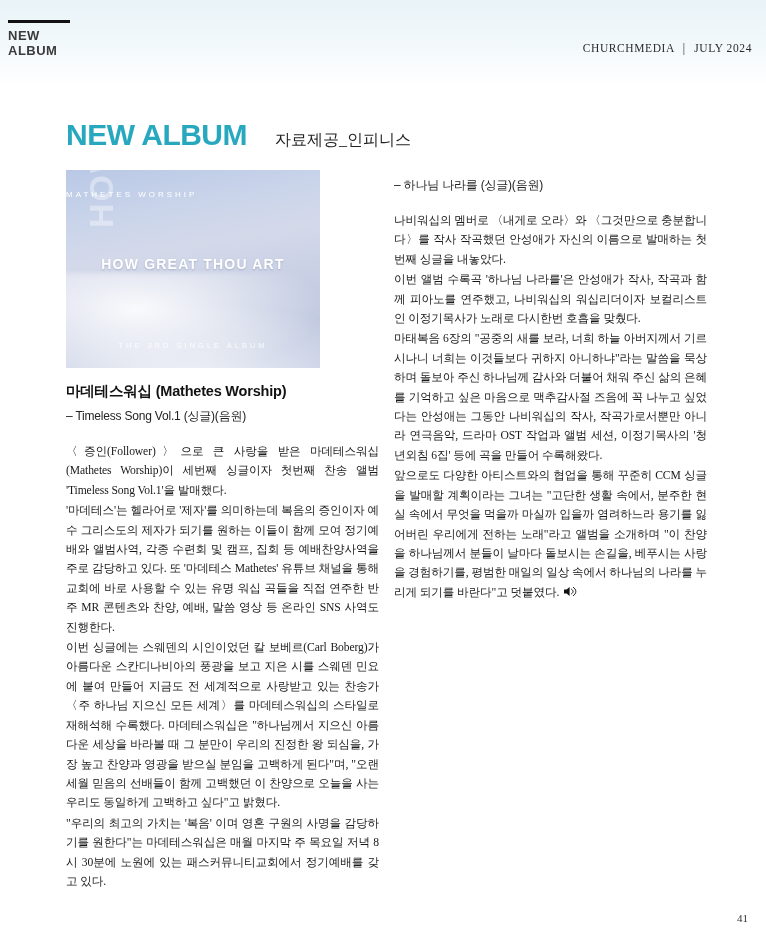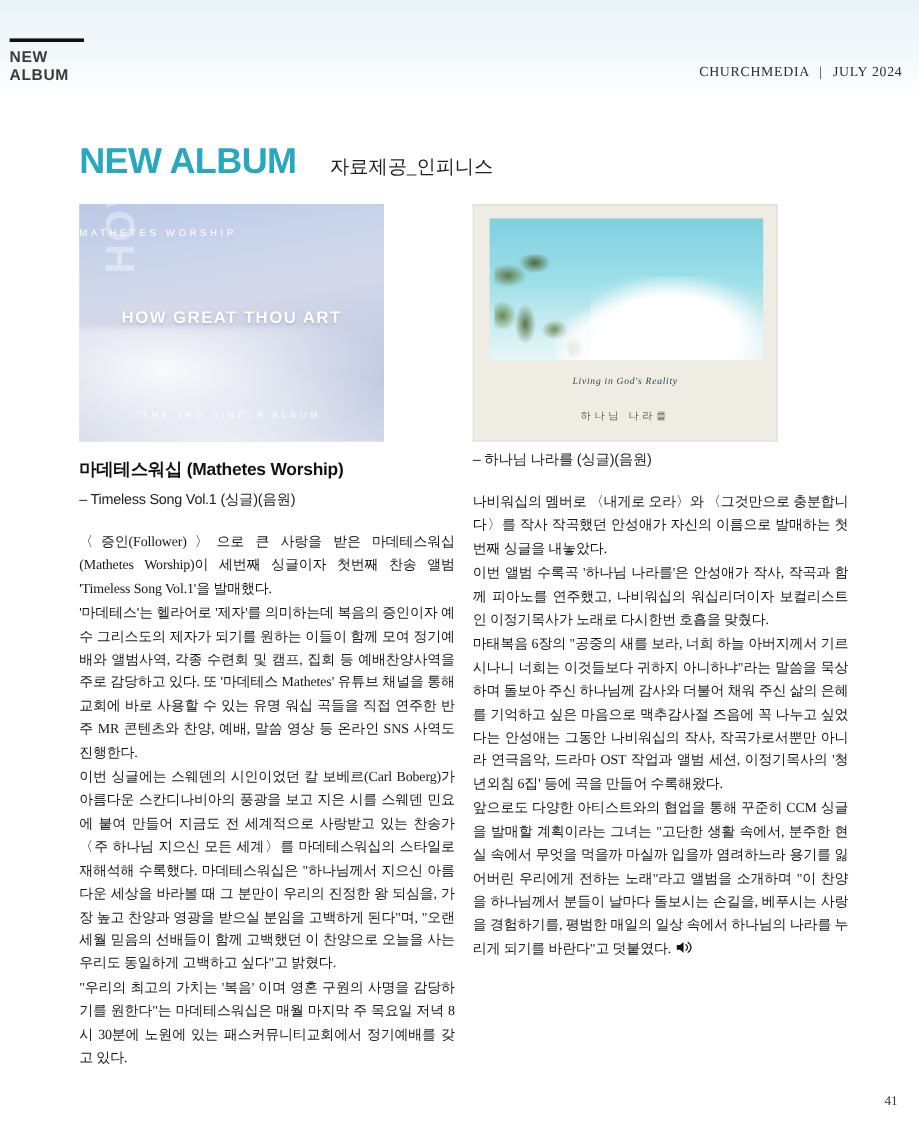--- a/index.html
+++ b/index.html
@@ -12,21 +12,21 @@
     background: #ffffff;
     font-family: "Liberation Serif", serif;
     color: #1a1a1a;
     position: relative;
     overflow: hidden;
   }
 
   
   .page-header {
     position: absolute;
-    top: 16px; left: 0;
+    top: 4px; left: 0;
     width: 766px;
     height: 72px;
   }
   .header-rule {
     position: absolute;
     top: 16px;
     left: 8px;
     width: 62px;
     height: 3px;
     background: #111111;
@@ -302,30 +302,20 @@
   <div class="body-copy">
     <p>〈증인(Follower)〉으로 큰 사랑을 받은 마데테스워십 (Mathetes Worship)이 세번째 싱글이자 첫번째 찬송 앨범 'Timeless Song Vol.1'을 발매했다.</p>
     <p>'마데테스'는 헬라어로 '제자'를 의미하는데 복음의 증인이자 예수 그리스도의 제자가 되기를 원하는 이들이 함께 모여 정기예배와 앨범사역, 각종 수련회 및 캠프, 집회 등 예배찬양사역을 주로 감당하고 있다. 또 '마데테스 Mathetes' 유튜브 채널을 통해 교회에 바로 사용할 수 있는 유명 워십 곡들을 직접 연주한 반주 MR 콘텐츠와 찬양, 예배, 말씀 영상 등 온라인 SNS 사역도 진행한다.</p>
     <p>이번 싱글에는 스웨덴의 시인이었던 칼 보베르(Carl Boberg)가 아름다운 스칸디나비아의 풍광을 보고 지은 시를 스웨덴 민요에 붙여 만들어 지금도 전 세계적으로 사랑받고 있는 찬송가 〈주 하나님 지으신 모든 세계〉를 마데테스워십의 스타일로 재해석해 수록했다. 마데테스워십은 "하나님께서 지으신 아름다운 세상을 바라볼 때 그 분만이 우리의 진정한 왕 되심을, 가장 높고 찬양과 영광을 받으실 분임을 고백하게 된다"며, "오랜 세월 믿음의 선배들이 함께 고백했던 이 찬양으로 오늘을 사는 우리도 동일하게 고백하고 싶다"고 밝혔다.</p>
     <p>"우리의 최고의 가치는 '복음' 이며 영혼 구원의 사명을 감당하기를 원한다"는 마데테스워십은 매월 마지막 주 목요일 저녁 8시 30분에 노원에 있는 패스커뮤니티교회에서 정기예배를 갖고 있다.</p>
   </div>
 </div>
 
 <div class="col col-right">
 
-  <div class="album-art art-right">
-    <div class="photo">
-      <div class="palm"></div>
-      <div class="palm2"></div>
-      <div class="cloud2"></div>
-      <div class="cloud1"></div>
-    </div>
-    <div class="cap-en">Living in God's Reality</div>
-    <div class="cap-ko">하나님 나라를</div>
-  </div>
 
   <div class="album-sub">– 하나님 나라를 (싱글)(음원)</div>
 
   <div class="body-copy">
     <p>나비워십의 멤버로 〈내게로 오라〉와 〈그것만으로 충분합니다〉를 작사 작곡했던 안성애가 자신의 이름으로 발매하는 첫번째 싱글을 내놓았다.</p>
     <p>이번 앨범 수록곡 '하나님 나라를'은 안성애가 작사, 작곡과 함께 피아노를 연주했고, 나비워십의 워십리더이자 보컬리스트인 이정기목사가 노래로 다시한번 호흡을 맞췄다.</p>
     <p>마태복음 6장의 "공중의 새를 보라, 너희 하늘 아버지께서 기르시나니 너희는 이것들보다 귀하지 아니하냐"라는 말씀을 묵상하며 돌보아 주신 하나님께 감사와 더불어 채워 주신 삶의 은혜를 기억하고 싶은 마음으로 맥추감사절 즈음에 꼭 나누고 싶었다는 안성애는 그동안 나비워십의 작사, 작곡가로서뿐만 아니라 연극음악, 드라마 OST 작업과 앨범 세션, 이정기목사의 '청년외침 6집' 등에 곡을 만들어 수록해왔다.</p>
     <p><span>앞으로도 다양한 아티스트와의 협업을 통해 꾸준히 CCM 싱글을 발매할 계획이라는 그녀는 "고단한 생활 속에서, 분주한 현실 속에서 무엇을 먹을까 마실까 입을까 염려하느라 용기를 잃어버린 우리에게 전하는 노래"라고 앨범을 소개하며 "이 찬양을 하나님께서 분들이 날마다 돌보시는 손길을, 베푸시는 사랑을 경험하기를, 평범한 매일의 일상 속에서 하나님의 나라를 누리게 되기를 바란다"고 덧붙였다.</span><span class="speaker"><svg width="15" height="13" viewBox="0 0 15 13">
             <path d="M1 4.5h2.6L6.6 2v9L3.6 8.5H1z" fill="#111"></path>
             <path d="M8.6 4.2c.9.6 1.4 1.4 1.4 2.3s-.5 1.7-1.4 2.3" stroke="#111" stroke-width="1" fill="none" stroke-linecap="round"></path>

